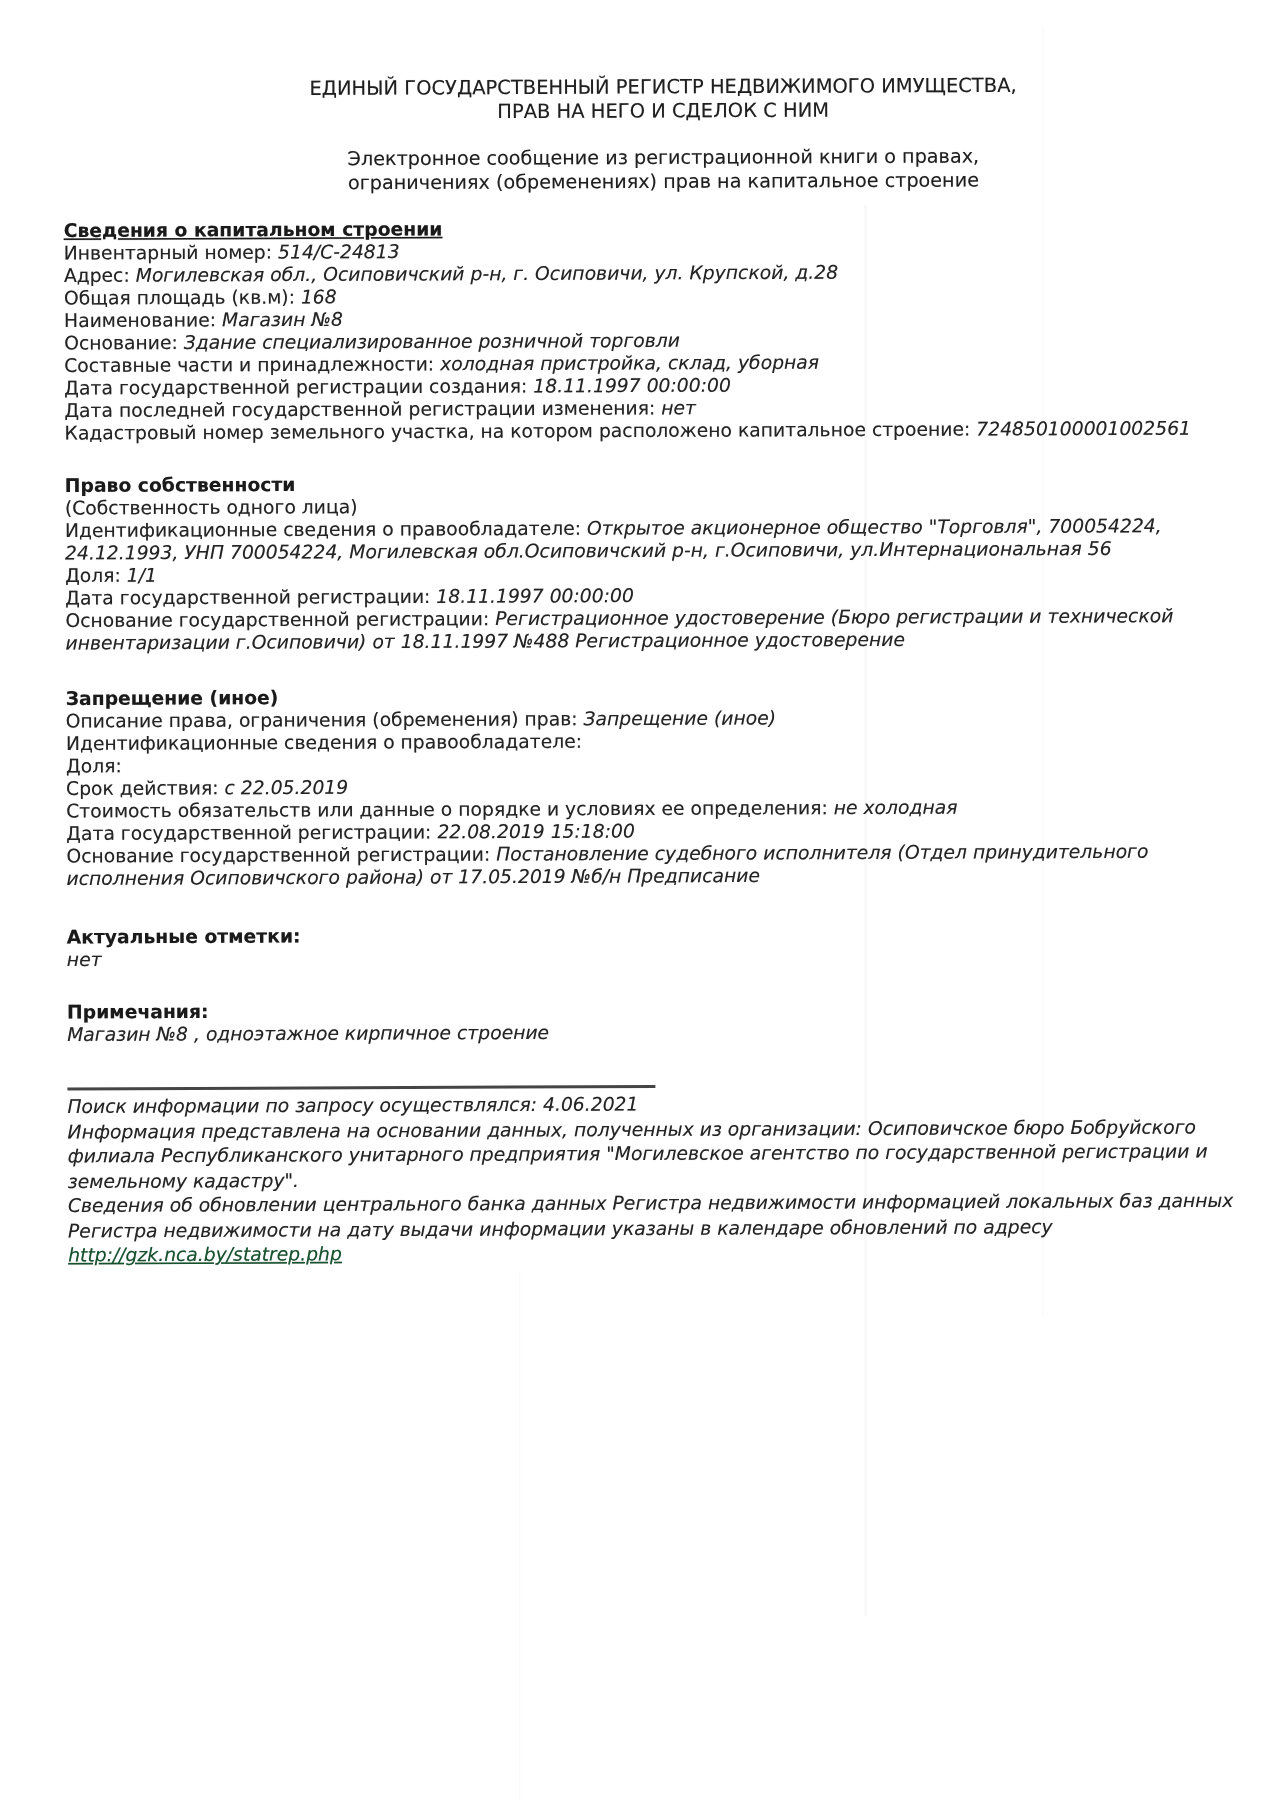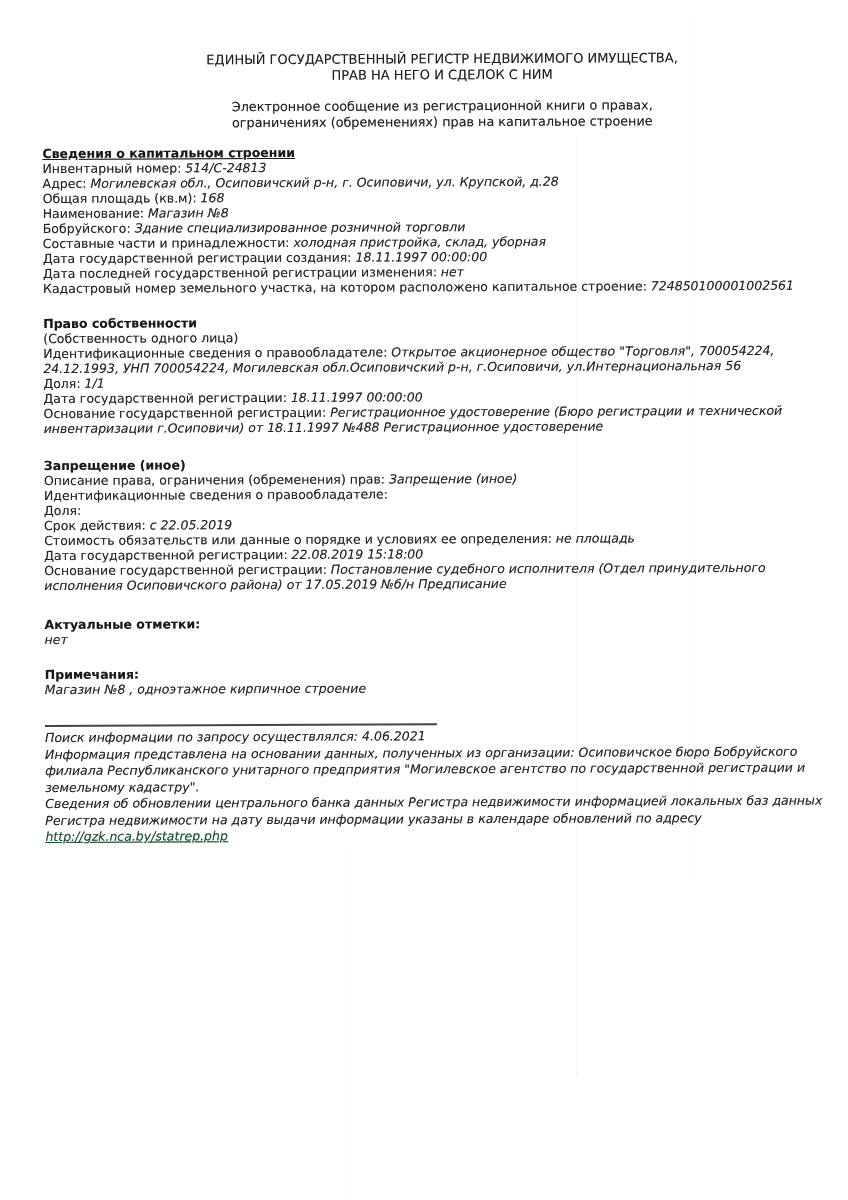--- a/index.html
+++ b/index.html
@@ -63,21 +63,21 @@
       <div>Электронное сообщение из регистрационной книги о правах,</div>
       <div>ограничениях (обременениях) прав на капитальное строение</div>
     </div>
 
     <div class="section sec-building">
       <div class="sec-heading underlined">Сведения о капитальном строении</div>
       <div class="fld"><span class="lbl">Инвентарный номер: </span><span class="val">514/С-24813</span></div>
       <div class="fld"><span class="lbl">Адрес: </span><span class="val">Могилевская обл., Осиповичский р-н, г. Осиповичи, ул. Крупской, д.28</span></div>
       <div class="fld"><span class="lbl">Общая площадь (кв.м): </span><span class="val">168</span></div>
       <div class="fld"><span class="lbl">Наименование: </span><span class="val">Магазин №8</span></div>
-      <div class="fld"><span class="lbl">Бобруйского: </span><span class="val">Здание специализированное розничной торговли</span></div>
+      <div class="fld"><span class="lbl">Основание: </span><span class="val">Здание специализированное розничной торговли</span></div>
       <div class="fld"><span class="lbl">Составные части и принадлежности: </span><span class="val">холодная пристройка, склад, уборная</span></div>
       <div class="fld"><span class="lbl">Дата государственной регистрации создания: </span><span class="val">18.11.1997 00:00:00</span></div>
       <div class="fld"><span class="lbl">Дата последней государственной регистрации изменения: </span><span class="val">нет</span></div>
       <div class="fld cadastral"><span class="lbl">Кадастровый номер земельного участка, на котором расположено капитальное строение: </span><span class="val">724850100001002561</span></div>
     </div>
 
     <div class="section sec-ownership">
       <div class="sec-heading">Право собственности</div>
       <div class="fld">(Собственность одного лица)</div>
       <div class="fld"><span class="lbl">Идентификационные сведения о правообладателе: </span><span class="val">Открытое акционерное общество "Торговля", 700054224, 24.12.1993, УНП 700054224, Могилевская обл.Осиповичский р-н, г.Осиповичи, ул.Интернациональная 56</span></div>
@@ -85,21 +85,21 @@
       <div class="fld"><span class="lbl">Дата государственной регистрации: </span><span class="val">18.11.1997 00:00:00</span></div>
       <div class="fld"><span class="lbl">Основание государственной регистрации: </span><span class="val">Регистрационное удостоверение (Бюро регистрации и технической инвентаризации г.Осиповичи) от 18.11.1997 №488 Регистрационное удостоверение</span></div>
     </div>
 
     <div class="section sec-restriction">
       <div class="sec-heading">Запрещение (иное)</div>
       <div class="fld"><span class="lbl">Описание права, ограничения (обременения) прав: </span><span class="val">Запрещение (иное)</span></div>
       <div class="fld"><span class="lbl">Идентификационные сведения о правообладателе:</span><span class="val"></span></div>
       <div class="fld"><span class="lbl">Доля:</span><span class="val"></span></div>
       <div class="fld"><span class="lbl">Срок действия: </span><span class="val">с 22.05.2019</span></div>
-      <div class="fld"><span class="lbl">Стоимость обязательств или данные о порядке и условиях ее определения: </span><span class="val">не площадь</span></div>
+      <div class="fld"><span class="lbl">Стоимость обязательств или данные о порядке и условиях ее определения: </span><span class="val">не холодная</span></div>
       <div class="fld"><span class="lbl">Дата государственной регистрации: </span><span class="val">22.08.2019 15:18:00</span></div>
       <div class="fld"><span class="lbl">Основание государственной регистрации: </span><span class="val">Постановление судебного исполнителя (Отдел принудительного исполнения Осиповичского района) от 17.05.2019 №б/н Предписание</span></div>
     </div>
 
     <div class="section sec-marks">
       <div class="sec-heading">Актуальные отметки:</div>
       <div class="fld val">нет</div>
     </div>
 
     <div class="section sec-notes">

